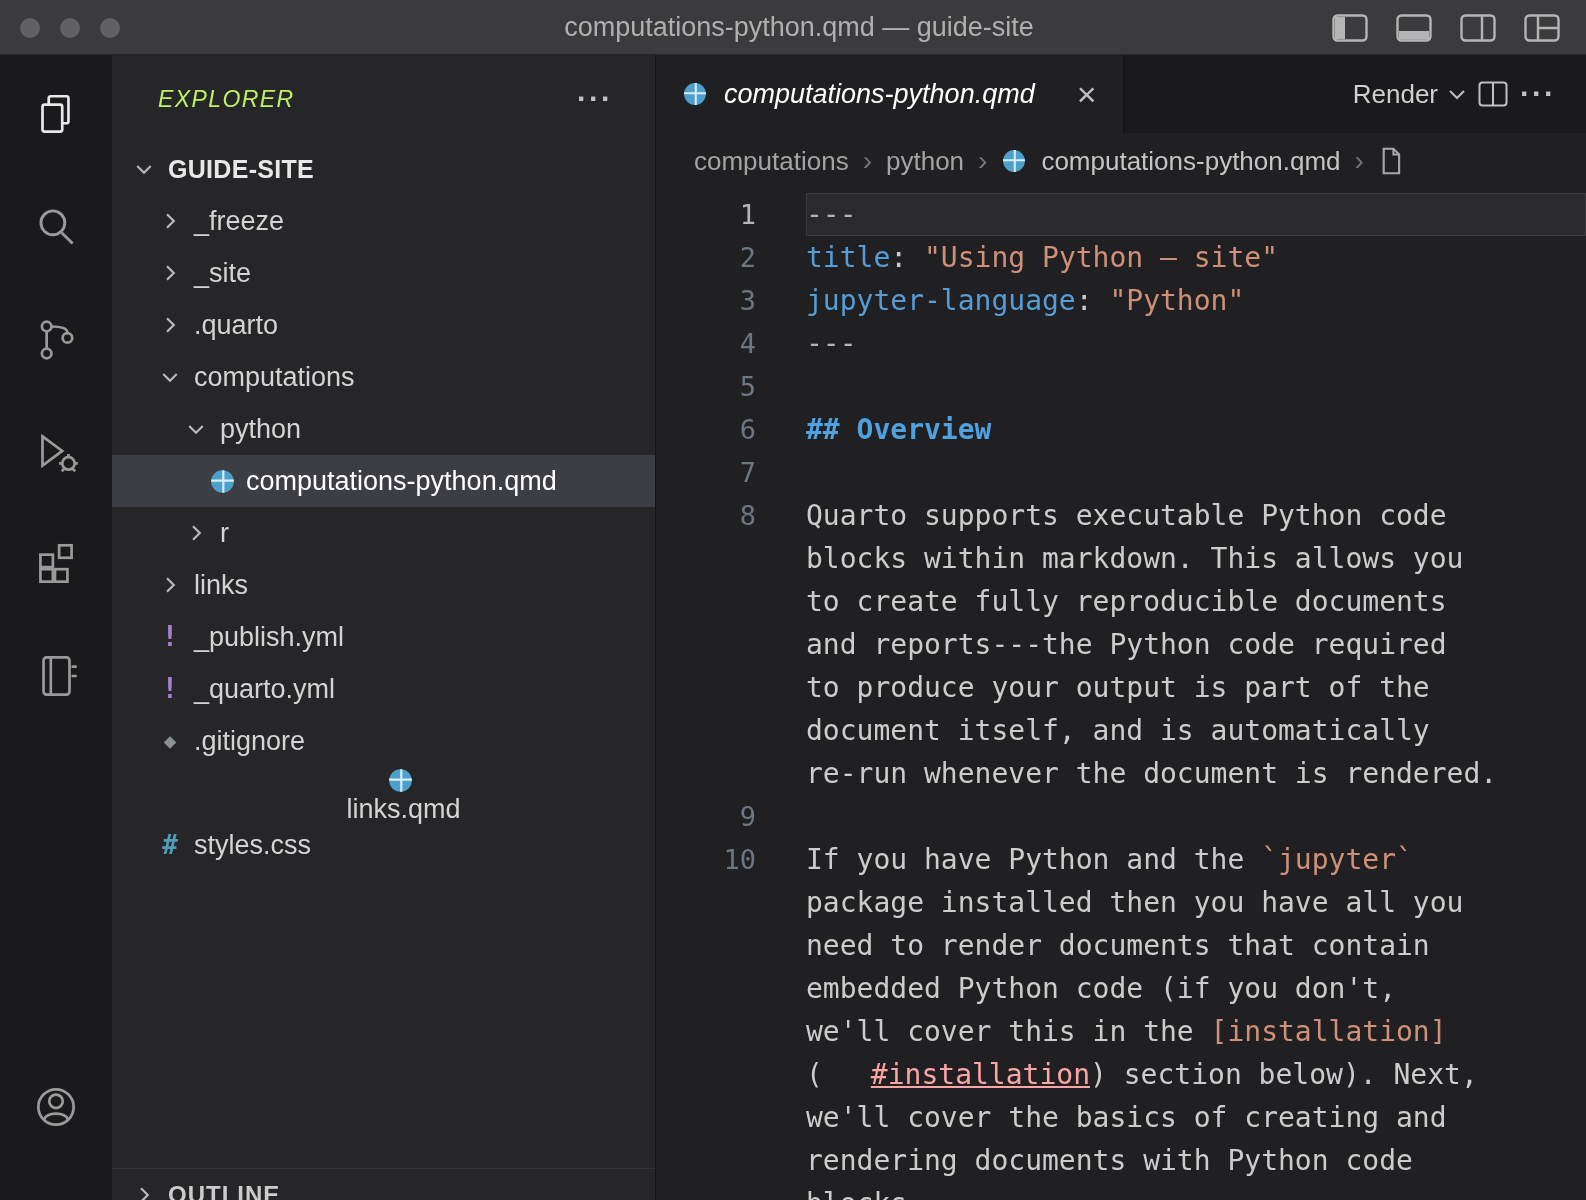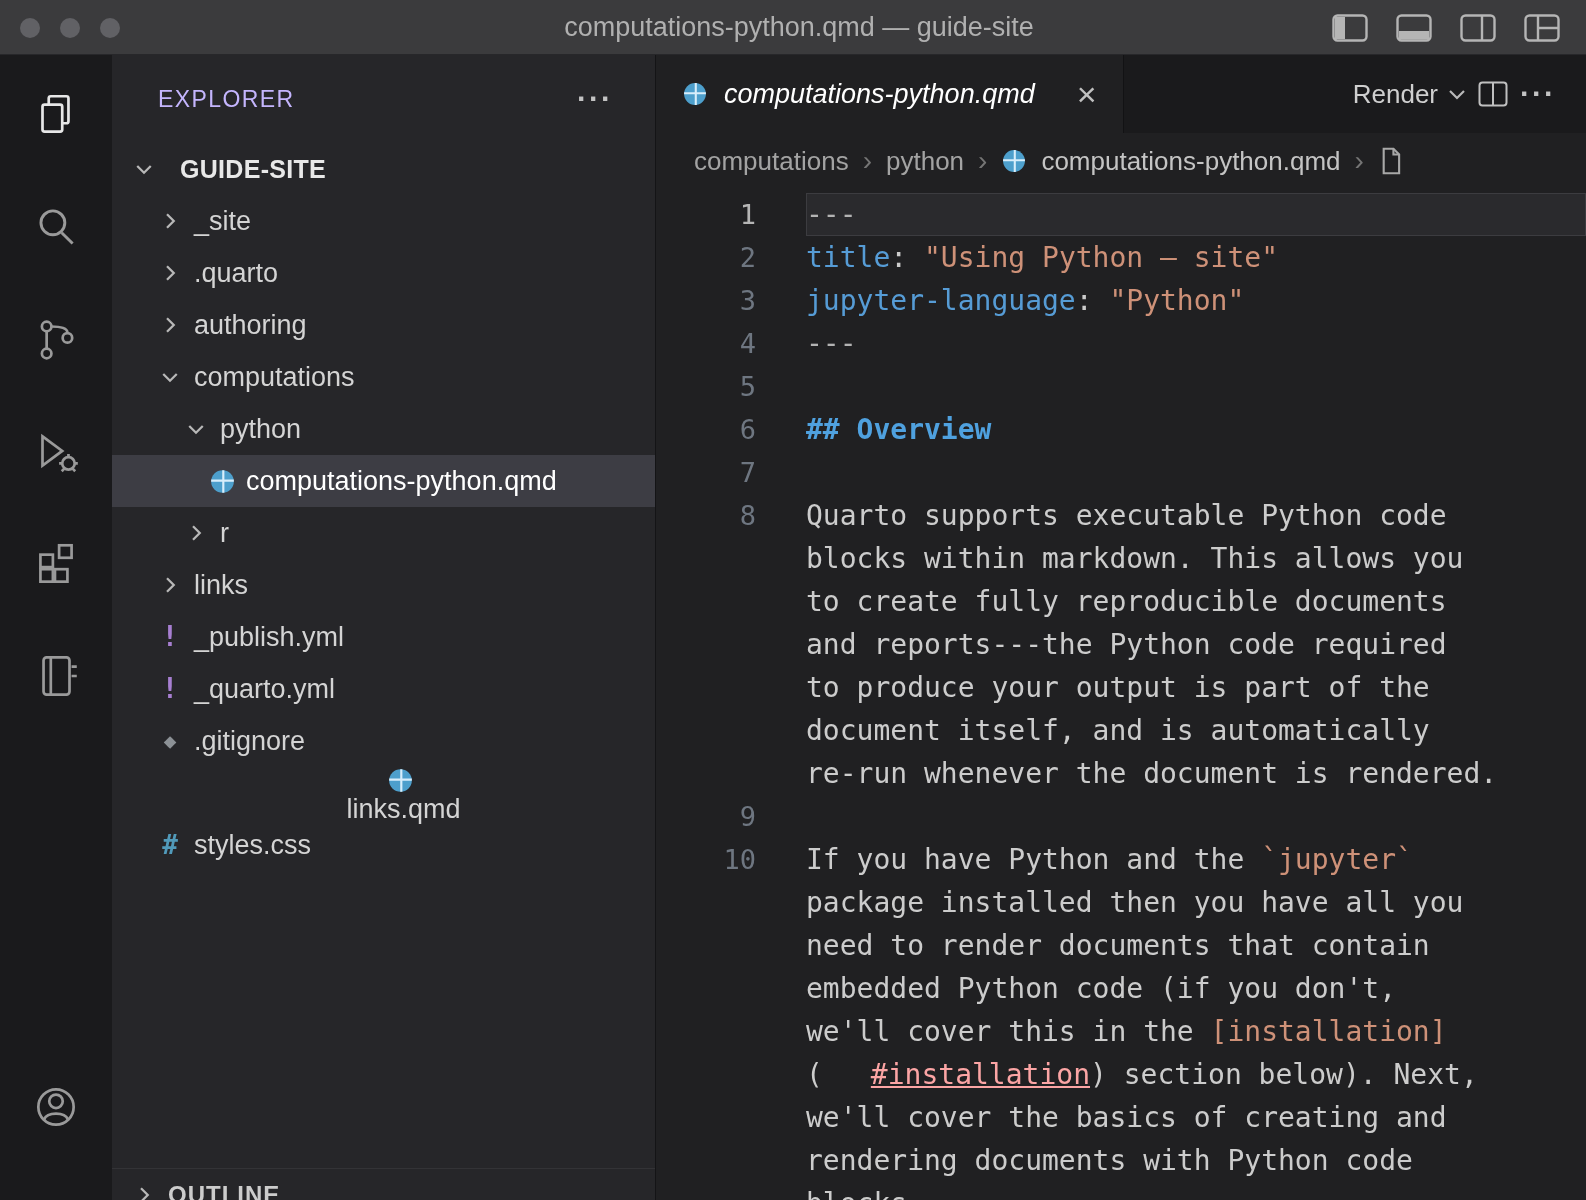--- a/index.html
+++ b/index.html
@@ -21,25 +21,25 @@
   
   .activitybar { width:112px; flex:none; background:#1a1a1c; display:flex; flex-direction:column; align-items:center; padding-top:34px; gap:58px; }
   .ab-icon { width:54px; height:54px; color:#9a9a9a; display:flex; align-items:center; justify-content:center; }
   .ab-icon.active { color:#e7e7e7; }
   .ab-icon svg { width:54px; height:54px; }
   .ab-account { margin-top:auto; margin-bottom:66px; }
 
   
   .sidebar { position:relative; width:544px; flex:none; background:#262629; border-right:1px solid #141416; overflow:hidden; }
   .sidebar-header { height:88px; display:flex; align-items:center; justify-content:space-between; padding:0 42px 0 46px; }
-  .sidebar-header .title { color:#c4b5fd; font-size:23px; letter-spacing:1.4px; font-weight:400; }
+  .sidebar-header .title { color:#bef264; font-size:23px; letter-spacing:1.4px; font-weight:400;font-style:italic; }
   .dots { color:#c3c3c3; font-size:30px; letter-spacing:2px; font-weight:700; line-height:1; }
   .tree-row { height:52px; display:flex; align-items:center; color:#d4d4d4; font-size:27px; white-space:nowrap; }
   .tree-row.selected { background:#3d3d44; color:#ffffff; }
-  .tree-row.root { font-weight:700; font-size:25px; color:#e8e8e8; letter-spacing:.3px;gap:12px; }
+  .tree-row.root { font-weight:700; font-size:25px; color:#e8e8e8; letter-spacing:.3px; }
   .slot { width:36px; flex:none; display:flex; align-items:center; justify-content:center; margin-right:6px; color:#b8b8b8; }
   .slot svg.chev { width:24px; height:24px; }
   .fico { width:27px; height:27px; display:block; }
   .fi { font-family:"DejaVu Sans Mono", monospace; font-weight:700; line-height:1; }
   .fi-yaml { color:#a77fd1; font-size:28px; }
   .fi-css  { color:#519aba; font-size:26px; }
   .fi-git  { color:#8c9196; font-size:21px; }
   .outline-row { position:absolute; left:0; right:0; bottom:-20px; height:52px; display:flex; align-items:center; padding-left:14px; border-top:1px solid #333336; color:#cccccc; font-weight:700; font-size:24px; letter-spacing:1px; }
 
   
@@ -181,37 +181,37 @@
               </svg>
             </span>
             <span>GUIDE-SITE</span>
           </div>
           <div class="tree-row" style="padding-left: 40px;">
             <span class="slot">
               <svg class="chev" viewBox="0 0 16 16">
                 <path d="M6 3.5 L10.5 8 L6 12.5" fill="none" stroke="currentColor" stroke-width="1.5"></path>
               </svg>
             </span>
+            <span>_freeze</span>
+          </div>
+          <div class="tree-row" style="padding-left: 40px;">
+            <span class="slot">
+              <svg class="chev" viewBox="0 0 16 16">
+                <path d="M6 3.5 L10.5 8 L6 12.5" fill="none" stroke="currentColor" stroke-width="1.5"></path>
+              </svg>
+            </span>
             <span>_site</span>
           </div>
           <div class="tree-row" style="padding-left: 40px;">
             <span class="slot">
               <svg class="chev" viewBox="0 0 16 16">
                 <path d="M6 3.5 L10.5 8 L6 12.5" fill="none" stroke="currentColor" stroke-width="1.5"></path>
               </svg>
             </span>
             <span>.quarto</span>
-          </div>
-          <div class="tree-row" style="padding-left: 40px;">
-            <span class="slot">
-              <svg class="chev" viewBox="0 0 16 16">
-                <path d="M6 3.5 L10.5 8 L6 12.5" fill="none" stroke="currentColor" stroke-width="1.5"></path>
-              </svg>
-            </span>
-            <span>authoring</span>
           </div>
           <div class="tree-row" style="padding-left: 40px;">
             <span class="slot">
               <svg class="chev" viewBox="0 0 16 16">
                 <path d="M3.5 6 L8 10.5 L12.5 6" fill="none" stroke="currentColor" stroke-width="1.5"></path>
               </svg>
             </span>
             <span>computations</span>
           </div>
           <div class="tree-row" style="padding-left: 66px;">

